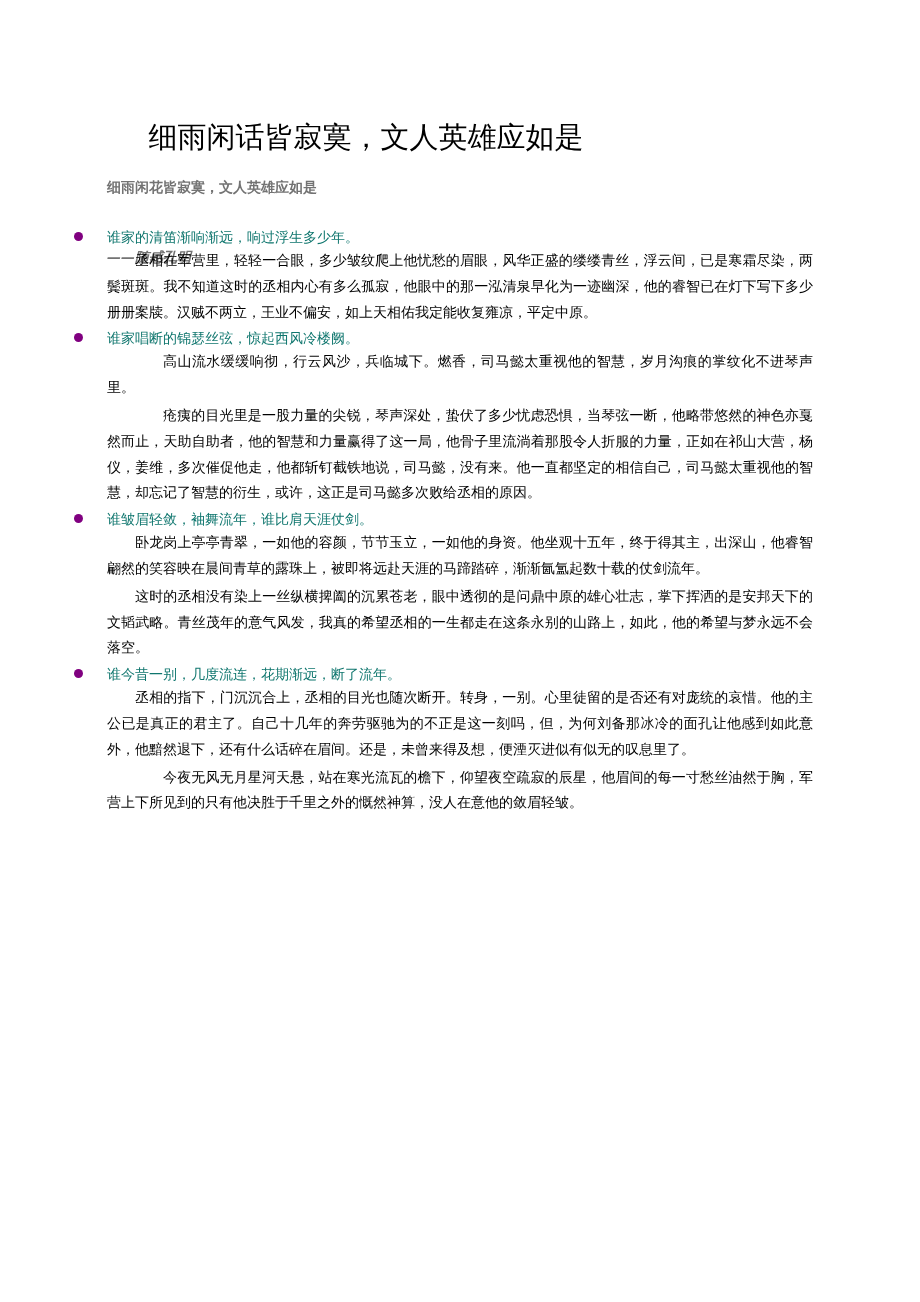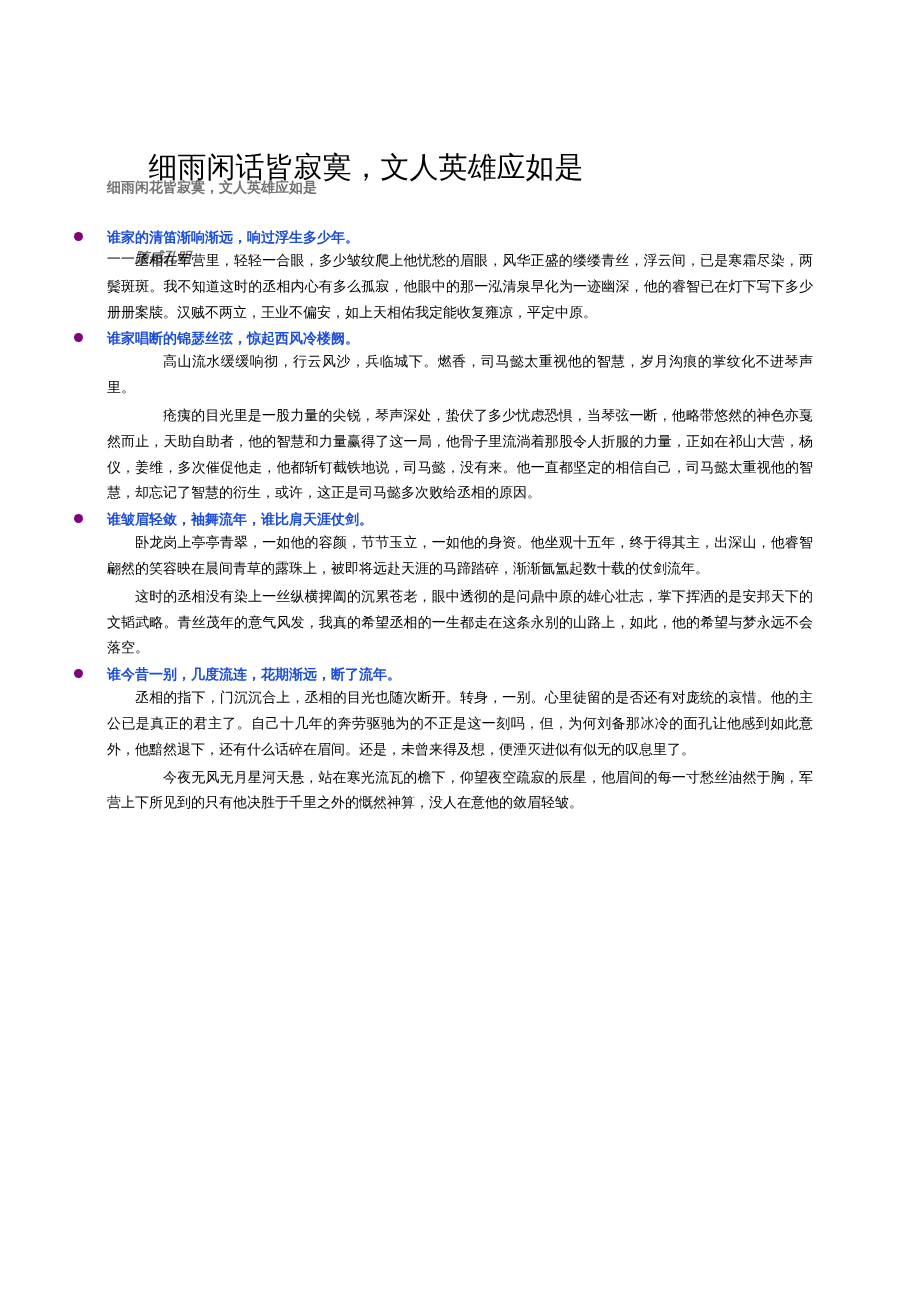--- a/index.html
+++ b/index.html
@@ -1,24 +1,24 @@
 <!DOCTYPE html>
 <html><head>
 <meta charset="utf-8">
 <style>
   html, body { margin: 0; padding: 0; background: #ffffff; }
   body { width: 920px; height: 1302px; position: relative; overflow: hidden;
          font-family: "DejaVu Sans", "Liberation Sans", sans-serif; color: #000; }
   .page { position: absolute; left: 0; top: 0; width: 920px; height: 1302px; }
   .title { position: absolute; top: 117px; left: 0; width: 732px; text-align: center;
-           font-size: 29px; font-weight: normal; letter-spacing: 0px; line-height: 40px; margin-top: 30px; }
+           font-size: 29px; font-weight: normal; letter-spacing: 0px; line-height: 40px; }
   .sub { position: absolute; left: 107px; color: #737373; font-size: 14px; font-weight: bold; line-height: 20px; }
   .sub.author { font-style: italic; font-weight: bold; margin-top: 44px; }
   .content { position: absolute; left: 107px; top: 226px; width: 710px; }
-  .heading { position: relative; color: #1d4ed8; font-size: 14px; font-weight: bold;
+  .heading { position: relative; color: #0f766e; font-size: 14px; font-weight: normal;
              line-height: 22px; height: 22px; white-space: nowrap; }
   .bullet { position: absolute; left: -33px; top: 6px; width: 9px; height: 9px; border-radius: 50%;
             background: #800080; }
   .para { font-size: 14px; line-height: 25.8px; text-align: justify; margin: 0 4px 2px 0; font-weight: 500; }
   .para.indent-2 { text-indent: 28px; }
   .para.indent-4 { text-indent: 56px; }
 </style>
 </head>
 <body>
 

